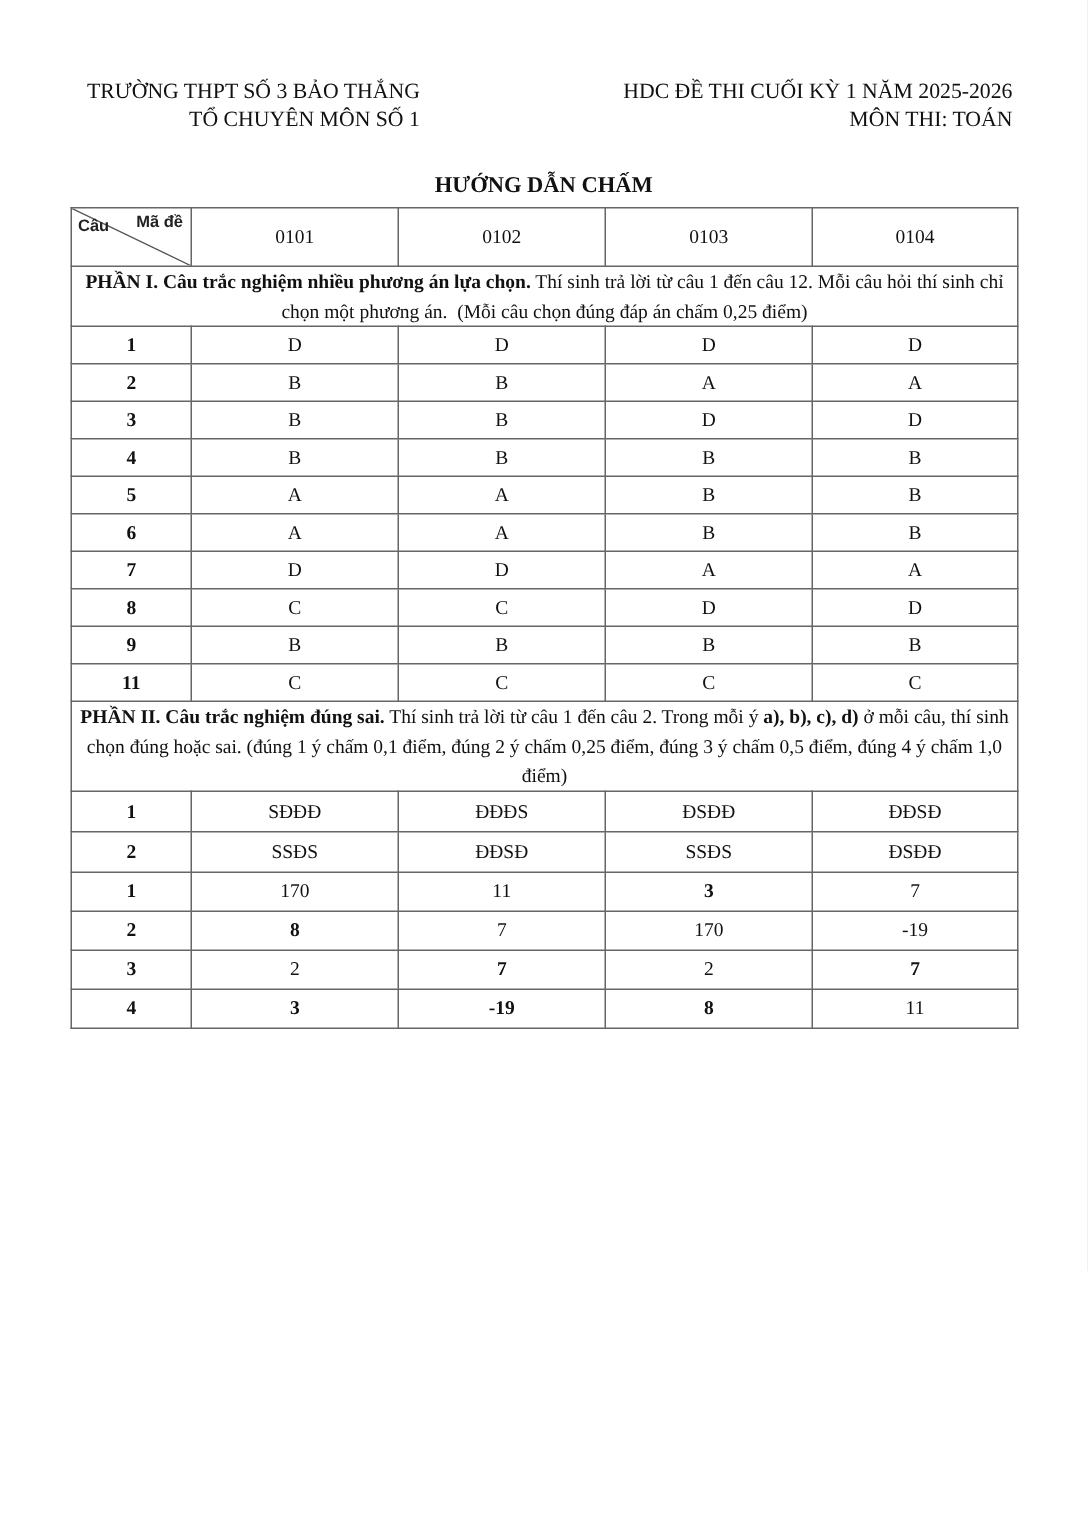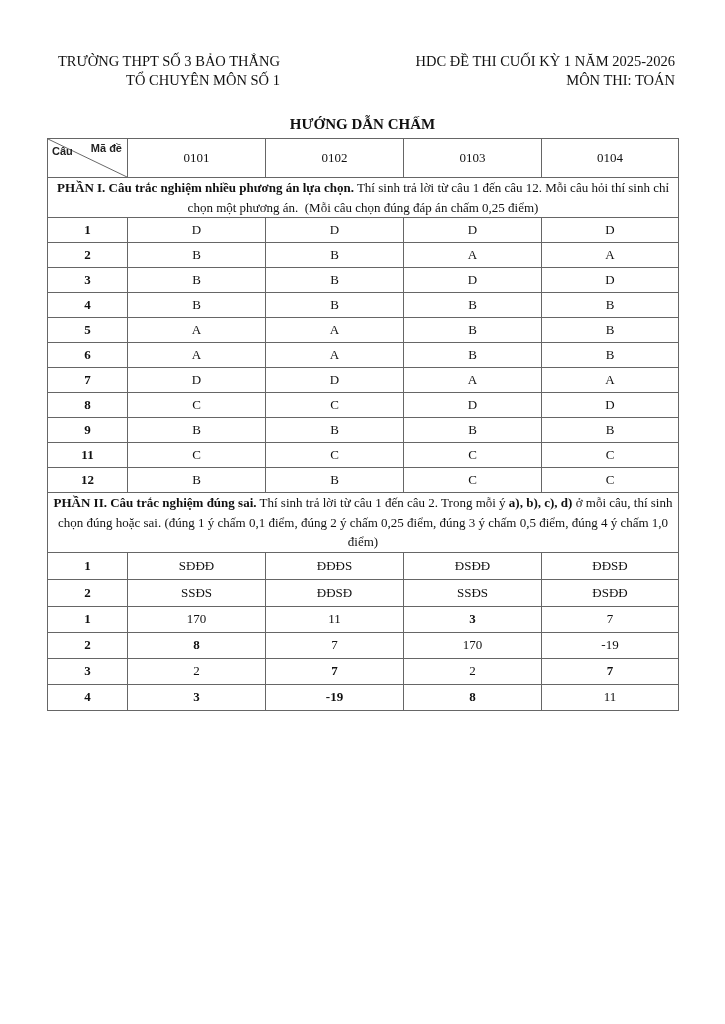--- a/index.html
+++ b/index.html
@@ -147,27 +147,20 @@
           <td class="acell" data-name="answer-cell">B</td>
           <td class="acell" data-name="answer-cell">B</td>
         </tr>
         <tr data-name="part1-row">
           <td class="qcell" data-name="question-number-cell">11</td>
           <td class="acell" data-name="answer-cell">C</td>
           <td class="acell" data-name="answer-cell">C</td>
           <td class="acell" data-name="answer-cell">C</td>
           <td class="acell" data-name="answer-cell">C</td>
         </tr>
-        <tr data-name="part1-row">
-          <td class="qcell" data-name="question-number-cell">12</td>
-          <td class="acell" data-name="answer-cell">B</td>
-          <td class="acell" data-name="answer-cell">B</td>
-          <td class="acell" data-name="answer-cell">C</td>
-          <td class="acell" data-name="answer-cell">C</td>
-        </tr>
         <tr data-name="part2-heading-row">
           <td colspan="5" class="section-heading" data-name="part2-heading"><span class="b" data-name="heading-segment">PHẦN II. Câu trắc nghiệm đúng sai.</span><span data-name="heading-segment"> Thí sinh trả lời từ câu 1 đến câu 2. Trong mỗi ý </span><span class="b" data-name="heading-segment">a), b), c), d)</span><span data-name="heading-segment"> ở mỗi câu, thí sinh chọn đúng hoặc sai. (đúng 1 ý chấm 0,1 điểm, đúng 2 ý chấm 0,25 điểm, đúng 3 ý chấm 0,5 điểm, đúng 4 ý chấm 1,0 điểm)</span></td>
         </tr>
         <tr data-name="part2-row">
           <td class="qcell" data-name="question-number-cell">1</td>
           <td class="acell" data-name="answer-cell">SĐĐĐ</td>
           <td class="acell" data-name="answer-cell">ĐĐĐS</td>
           <td class="acell" data-name="answer-cell">ĐSĐĐ</td>
           <td class="acell" data-name="answer-cell">ĐĐSĐ</td>
         </tr>

